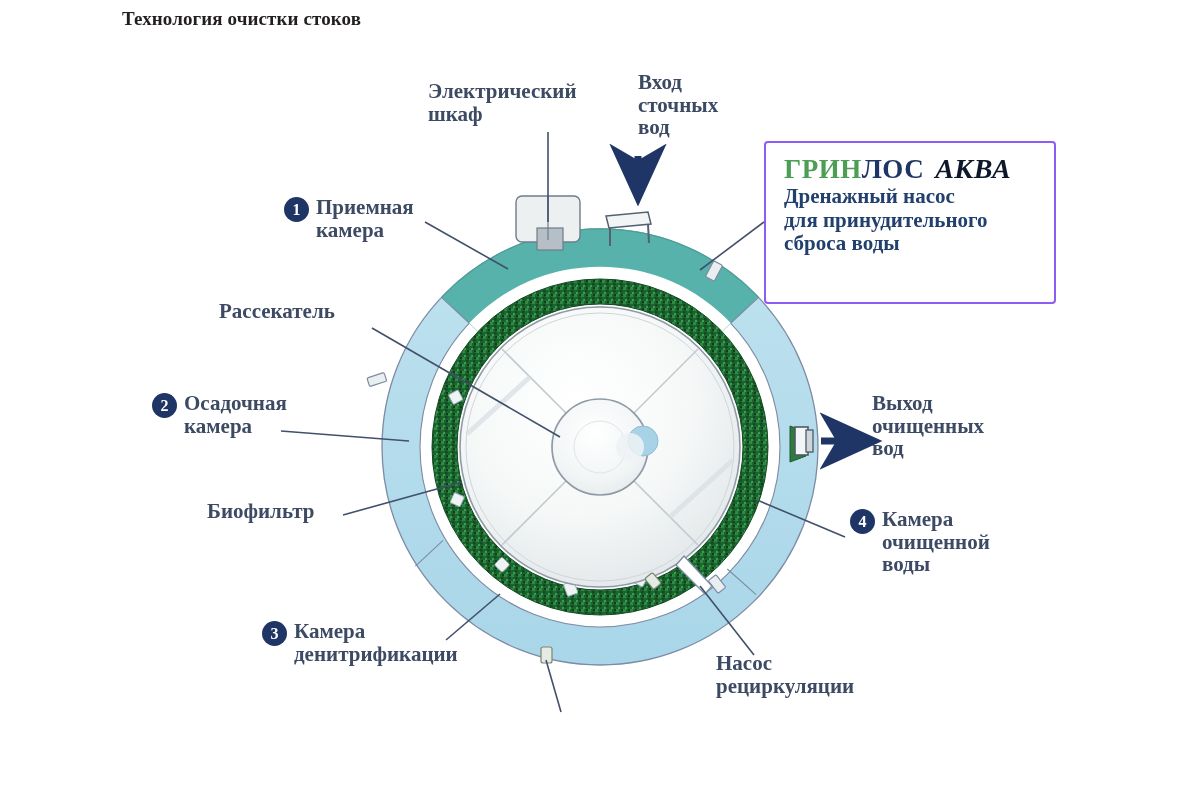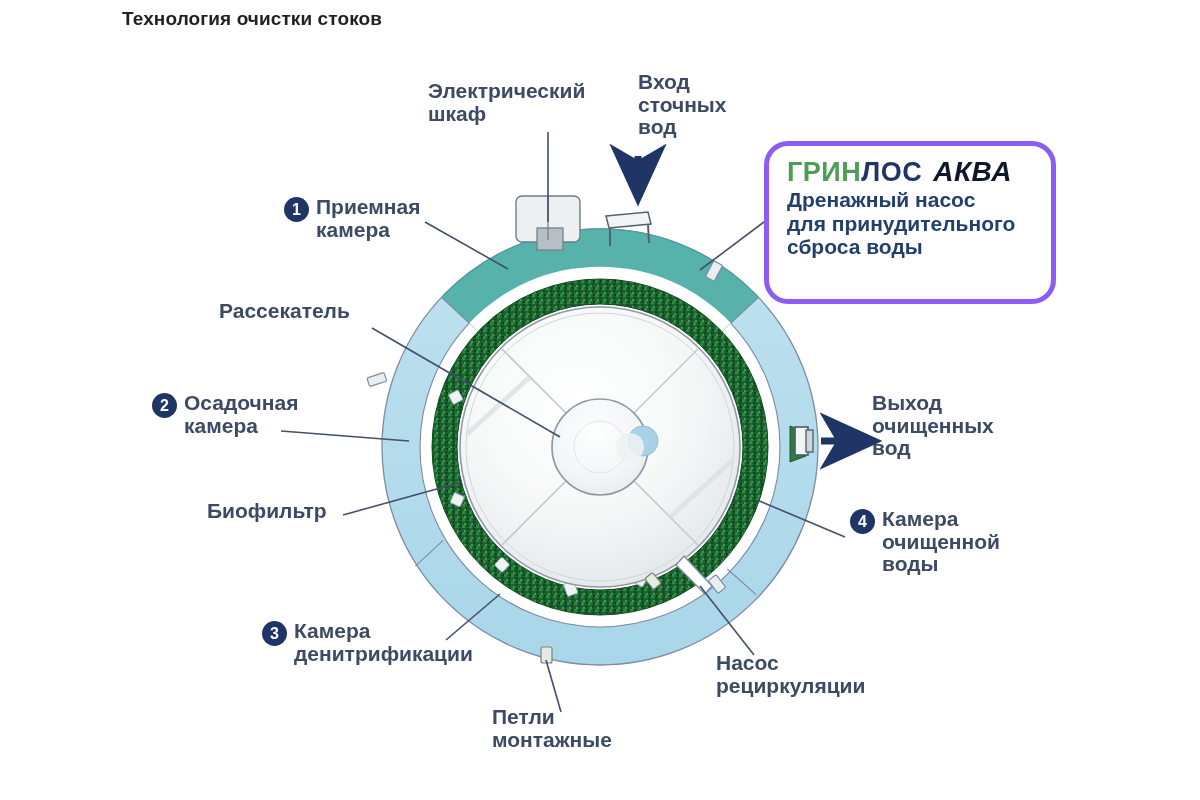--- a/index.html
+++ b/index.html
@@ -4,21 +4,21 @@
 <title>Технология очистки стоков</title>
 <style>
   html,body{margin:0;padding:0;}
   body{
     width:1200px;height:800px;
     background:#ffffff;
     font-family:"Liberation Sans", sans-serif;
     overflow:hidden;
     position:relative;
   }
-  #stage{position:absolute;left:0;top:0;width:1200px;height:800px;}
+  #stage{position:absolute;left:0;top:0;width:1200px;height:800px;font-family:Liberation Serif, serif;}
 
   .page-title{
     position:absolute;left:122px;top:8px;
     font-size:19px;font-weight:bold;color:#231f20;
     letter-spacing:.1px;white-space:nowrap;
   }
 
   
   .label{
     position:absolute;
@@ -40,21 +40,21 @@
     background:#1f3566;color:#fff;
     font-size:16px;font-weight:bold;
     display:flex;align-items:center;justify-content:center;
     margin-top:1px;
   }
   .badge-txt{white-space:pre-line;color:#3c4a63;}
 
   
   .logo-box{
     position:absolute;left:764px;top:141px;width:292px;height:163px;
-    border:5px solid #8b5cf6;border-radius:24px;background:#fff;
+    border:2px solid #8b5cf6;border-radius:4px;background:#fff;
     box-sizing:border-box;padding:10px 14px 4px 18px;
   }
   .logo-row{display:flex;align-items:baseline;gap:11px;}
   .logo-green{color:#4d9e55;font-size:27px;font-weight:bold;letter-spacing:.5px;}
   .logo-navy{color:#1f3566;font-size:27px;font-weight:bold;letter-spacing:.5px;}
   .logo-aqua{color:#0f172a;font-size:28px;font-weight:bold;font-style:italic;letter-spacing:.5px;}
   .logo-desc{
     color:#22406e;font-size:21px;font-weight:bold;
     line-height:1.12;white-space:pre-line;
   }
@@ -251,22 +251,20 @@
   </div>
 
   <div class="label" style="left:207px;top:500px;">Биофильтр</div>
 
   <div class="badge-label" style="left:262px;top:620px;">
     <span class="badge">3</span>
     <span class="badge-txt">Камера
 денитрификации</span>
   </div>
 
-  <div class="label" style="left:492px;top:706px;">Петли
-монтажные</div>
 
   <div class="label" style="left:716px;top:652px;">Насос
 рециркуляции</div>
 
   <div class="label" style="left:872px;top:392px;">Выход
 очищенных
 вод</div>
 
   <div class="badge-label" style="left:850px;top:508px;">
     <span class="badge">4</span>

